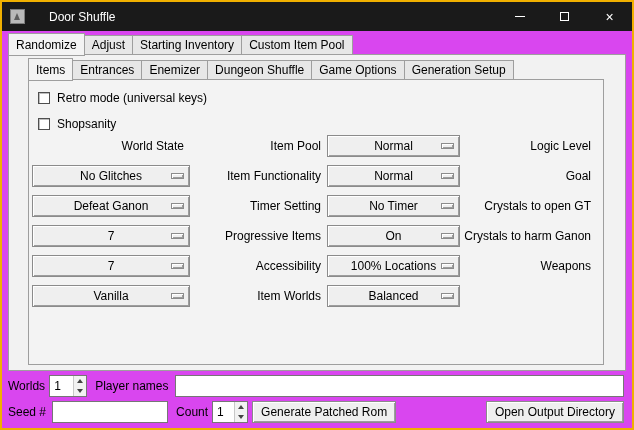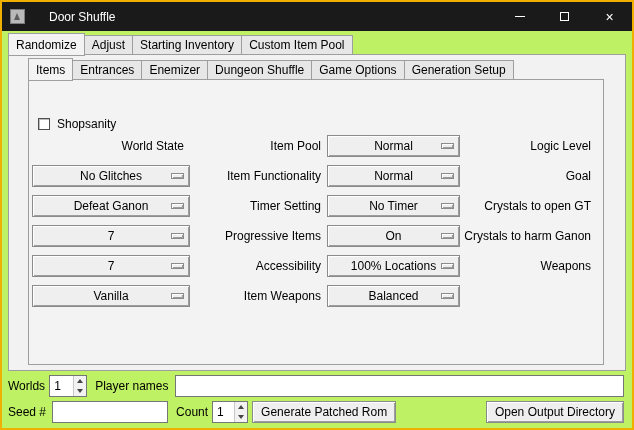--- a/index.html
+++ b/index.html
@@ -40,21 +40,21 @@
     width: 45px; height: 29px;
     display: flex; align-items: center; justify-content: center;
     cursor: default;
   }
   .glyph-min { width: 10px; height: 1px; background: #ffffff; }
   .glyph-max { width: 9px; height: 9px; border: 1px solid #ffffff; }
   .glyph-close { color: #ffffff; font-size: 14px; line-height: 14px; }
   
   .content {
     position: absolute; top: 29px; left: 0; right: 0; bottom: 0;
-    background: #bef264;
+    background: #d946ef;
   }
   
   .tabs { position: absolute; display: flex; align-items: flex-end; height: 22px; }
   .tab {
     padding: 2px 7px 3px 7px;
     background: #E7E7E7;
     border: 1px solid #9E9E9E;
     border-right: none;
     height: 20px;
     line-height: 14px;
@@ -194,20 +194,24 @@
     <div class="tabs tabs2">
       <div class="tab selected">Items</div>
       <div class="tab">Entrances</div>
       <div class="tab">Enemizer</div>
       <div class="tab">Dungeon Shuffle</div>
       <div class="tab">Game Options</div>
       <div class="tab">Generation Setup</div>
     </div>
     <div class="pane pane2"></div>
 
+    <div class="cbrow cbrow1">
+      <div class="cb"></div>
+      <span class="blabel">Retro mode (universal keys)</span>
+    </div>
     <div class="cbrow cbrow2">
       <div class="cb"></div>
       <span class="blabel">Shopsanity</span>
     </div>
 
     <div class="grid">
 
       <div class="glabel">World State</div>
       <div class="glabel">Item Pool</div>
       <div class="dd">
@@ -257,21 +261,21 @@
       <div class="dd">
         <span class="dd-label">100% Locations</span>
         <div class="dd-ind"></div>
       </div>
 
       <div class="glabel">Weapons</div>
       <div class="dd">
         <span class="dd-label">Vanilla</span>
         <div class="dd-ind"></div>
       </div>
-      <div class="glabel">Item Weapons</div>
+      <div class="glabel">Item Worlds</div>
       <div class="dd">
         <span class="dd-label">Balanced</span>
         <div class="dd-ind"></div>
       </div>
 
     </div>
 
     <div class="bottomrow rowA">
       <span class="blabel">Worlds</span>
       <div class="gap4"></div>

